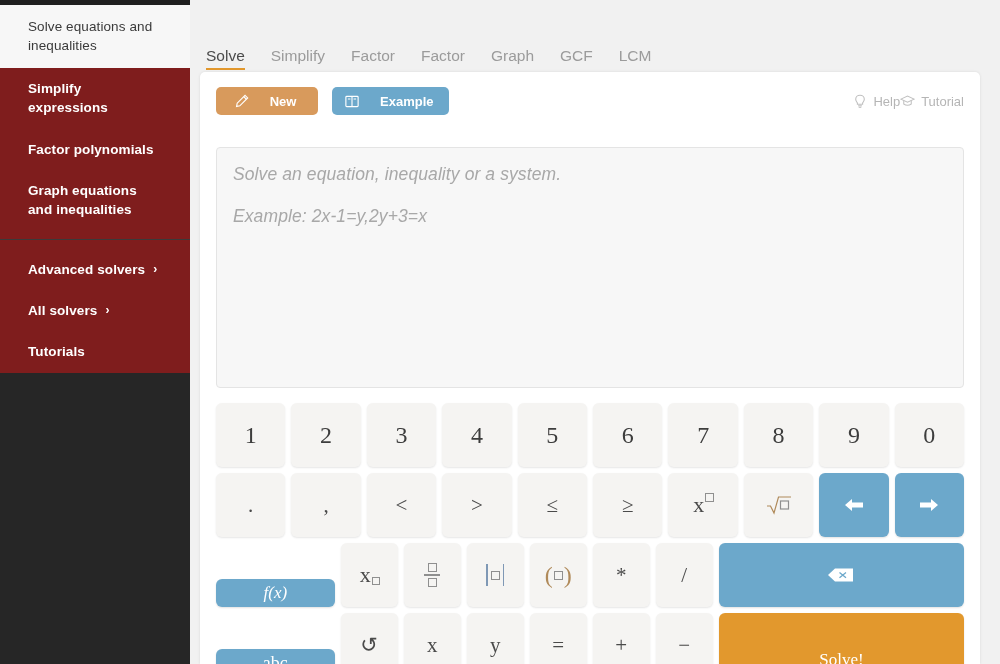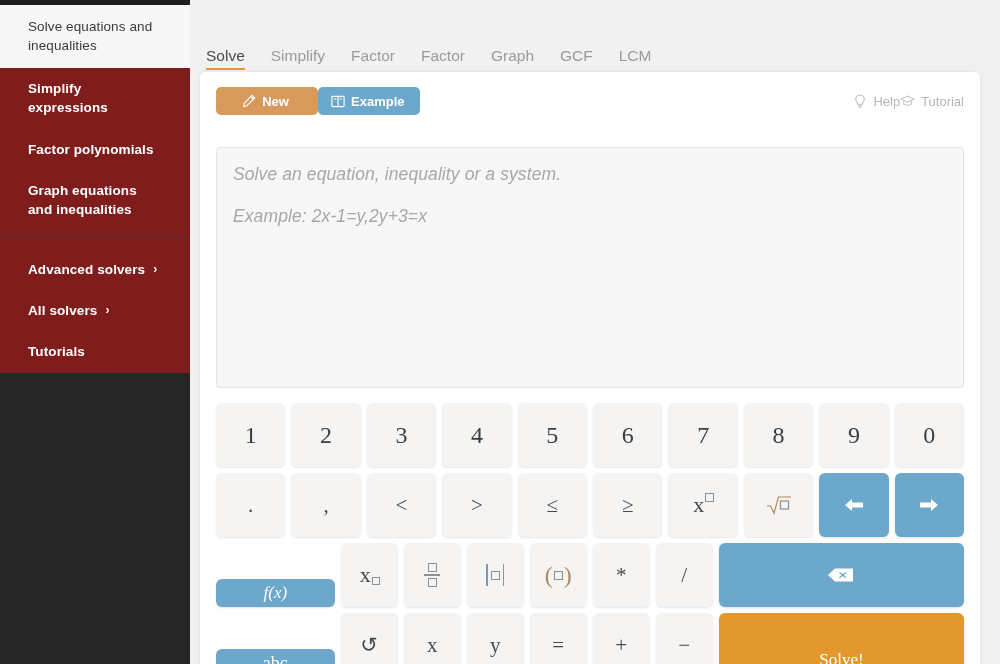--- a/index.html
+++ b/index.html
@@ -109,33 +109,33 @@
   }
 
   .toolbar {
     display: flex;
     align-items: center;
     height: 30px;
   }
   .btn {
     display: inline-flex;
     align-items: center;
-    gap: 6px;
+    gap: 21px;
     border: none;
     border-radius: 5px;
     color: #ffffff;
     font-size: 13px;
     font-weight: bold;
     height: 28px;
     padding: 0 16px 0 13px;
     cursor: pointer;
     font-family: "Liberation Sans", sans-serif;
   }
   .btn-new { background: #d89a5c; min-width: 102px; justify-content: center; }
-  .btn-example { background: #6ca8cb; min-width: 98px; justify-content: center; }
+  .btn-example { background: #6ca8cb; min-width: 98px; justify-content: center; margin-left: 14px; }
 
   .toolbar-right {
     margin-left: auto;
     display: flex;
     align-items: center;
     gap: 0;
   }
   .link-ic {
     display: inline-flex;
     align-items: center;

